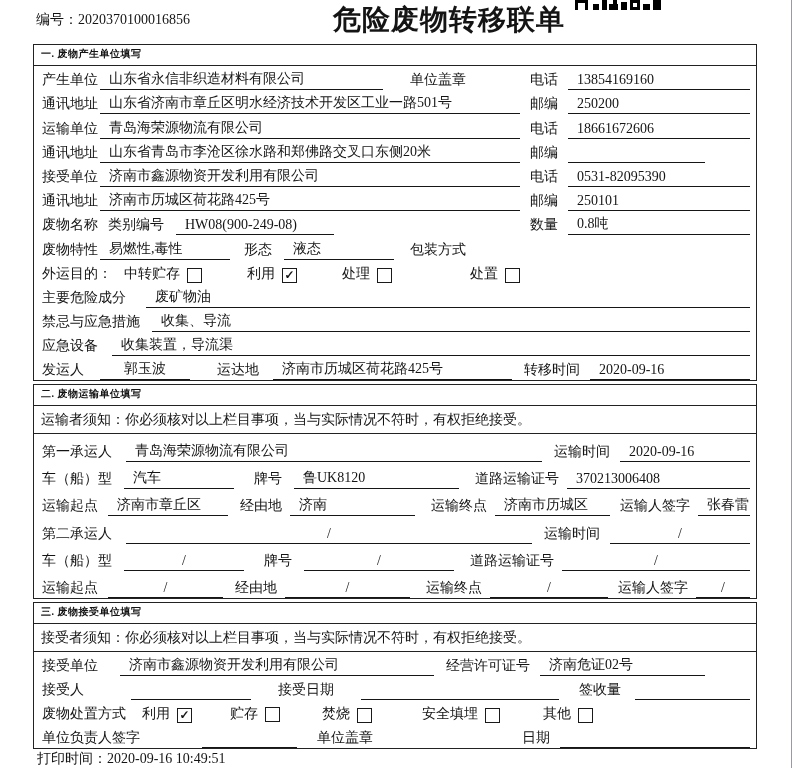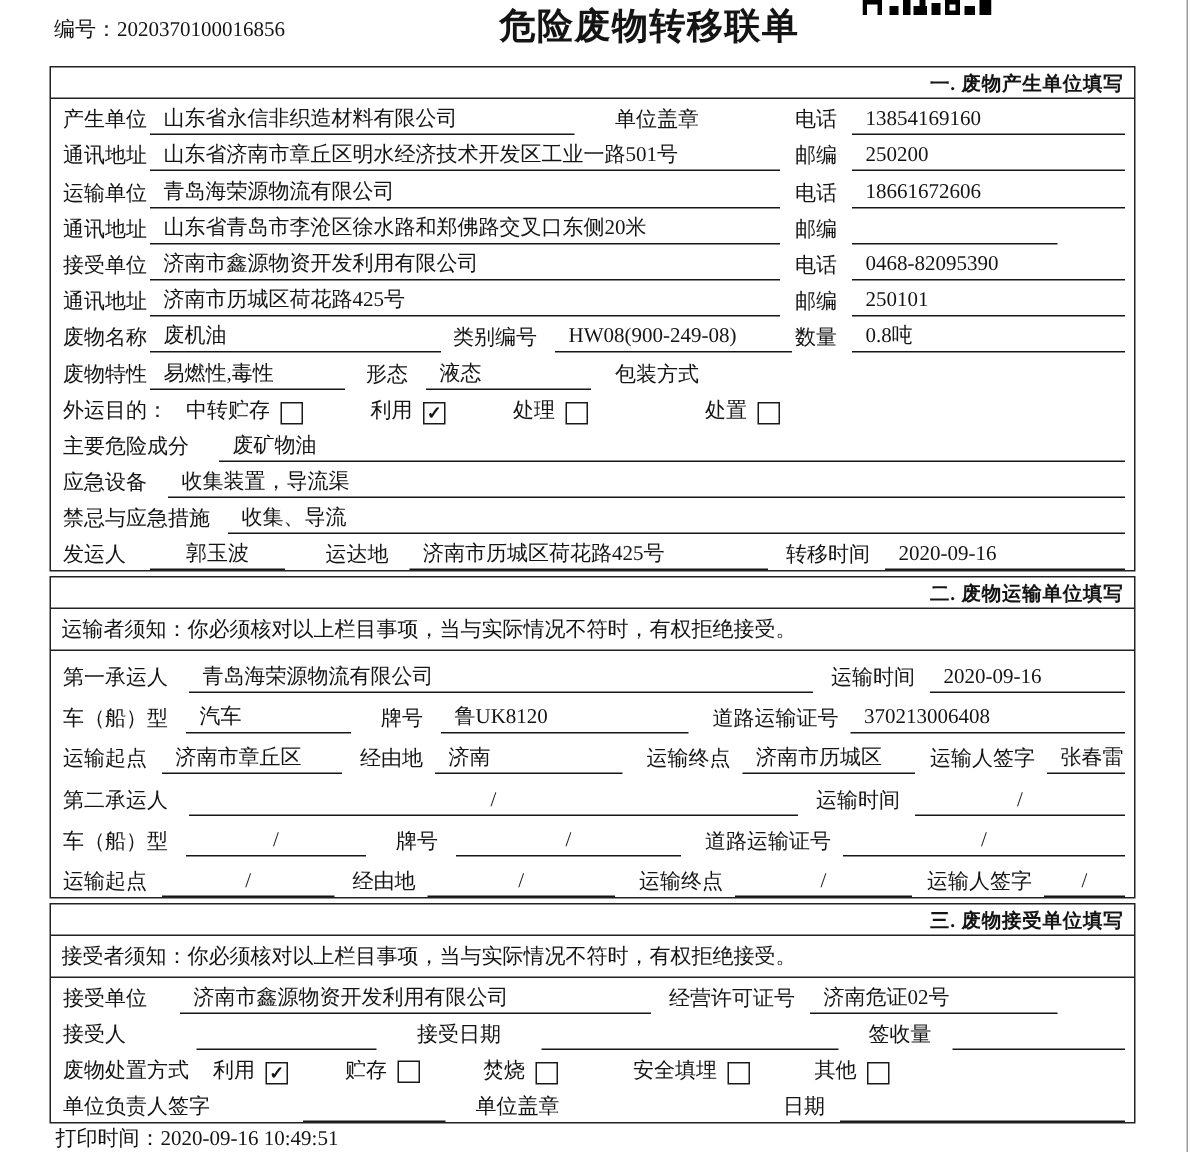--- a/index.html
+++ b/index.html
@@ -3,27 +3,27 @@
 <meta charset="utf-8">
 <style>
   html,body{margin:0;padding:0;}
   body{
     width:796px;height:768px;position:relative;background:#ffffff;
     font-family:"Liberation Serif","DejaVu Serif",serif;
     font-size:14px;color:#141414;overflow:hidden;
   }
   
   .hdr-serial{position:absolute;left:36px;top:11px;white-space:nowrap;}
-  .hdr-title{position:absolute;left:333px;top:1px;font-size:24px;font-weight:bold;letter-spacing:1px;white-space:nowrap;}
+  .hdr-title{position:absolute;left:333px;top:1px;font-size:28px;font-weight:bold;letter-spacing:1px;white-space:nowrap;}
   .qr{position:absolute;left:575px;top:0;width:86px;height:12px;}
   .page-edge{position:absolute;left:791px;top:0;width:1px;height:768px;background:#9a9aa0;}
   
   .form-wrap{position:absolute;left:33px;top:44px;width:724px;}
   .sec{border:1.5px solid #222;box-sizing:border-box;margin-bottom:3px;background:#fff;}
-  .sec-title{height:21px;box-sizing:border-box;padding:2px 7px 0;font-size:13px;font-weight:bold;border-bottom:1.5px solid #222;letter-spacing:.5px;text-align:right;}
+  .sec-title{height:21px;box-sizing:border-box;padding:2px 7px 0;font-size:10px;font-weight:bold;border-bottom:1.5px solid #222;letter-spacing:.5px;}
   .notice{height:28px;box-sizing:border-box;padding:5px 7px 0;border-bottom:1.5px solid #222;}
   .row{display:flex;align-items:flex-end;padding:0 6px;box-sizing:border-box;}
   .s1 .row{height:24.2px;}
   .s2 .row{height:27.3px;}
   .s3 .row{height:24px;}
   .lbl{white-space:nowrap;padding:0 2px 1px;}
   .uv{border-bottom:1px solid #161616;white-space:nowrap;overflow:hidden;padding:0 4px 1px 9px;box-sizing:border-box;min-height:15px;}
   .uv.c{text-align:center;padding-left:4px;}
   .grow{flex:1 1 auto;min-width:0;}
   .lc{flex:1 1 auto;display:flex;align-items:flex-end;min-width:0;}
@@ -133,40 +133,39 @@
     </div>
 
     <div class="row">
       <div class="lc">
         <span class="lbl">接受单位</span>
         <span class="uv grow">济南市鑫源物资开发利用有限公司</span>
         <i class="sp8"></i>
       </div>
       <div class="rc">
         <span class="lbl">电话</span>
-        <span class="uv grow">0468-82095390</span>
+        <span class="uv grow">0531-82095390</span>
       </div>
     </div>
 
     <div class="row">
       <div class="lc">
         <span class="lbl">通讯地址</span>
         <span class="uv grow">济南市历城区荷花路425号</span>
         <i class="sp8"></i>
       </div>
       <div class="rc">
         <span class="lbl">邮编</span>
         <span class="uv grow">250101</span>
       </div>
     </div>
 
     <div class="row">
       <div class="lc">
         <span class="lbl">废物名称</span>
-        <span class="uv grow">废机油</span>
         <i class="sp6"></i>
         <span class="lbl">类别编号</span>
         <i class="sp10"></i>
         <span class="uv w158">HW08(900-249-08)</span>
       </div>
       <div class="rc">
         <span class="lbl">数量</span>
         <span class="uv grow">0.8吨</span>
       </div>
     </div>
@@ -206,29 +205,29 @@
         </div>
     </div>
 
     <div class="row">
       <span class="lbl">主要危险成分</span>
       <i class="sp18"></i>
       <span class="uv grow">废矿物油</span>
     </div>
 
     <div class="row">
+      <span class="lbl">禁忌与应急措施</span>
+      <i class="sp10"></i>
+      <span class="uv grow">收集、导流</span>
+    </div>
+
+    <div class="row">
       <span class="lbl">应急设备</span>
       <i class="sp12"></i>
       <span class="uv grow">收集装置，导流渠</span>
-    </div>
-
-    <div class="row">
-      <span class="lbl">禁忌与应急措施</span>
-      <i class="sp10"></i>
-      <span class="uv grow">收集、导流</span>
     </div>
 
     <div class="row">
       <span class="lbl">发运人</span>
       <i class="sp14"></i>
       <span class="uv w90 c">郭玉波</span>
       <i class="sp25"></i>
       <span class="lbl">运达地</span>
       <i class="sp12"></i>
       <span class="uv grow">济南市历城区荷花路425号</span>

